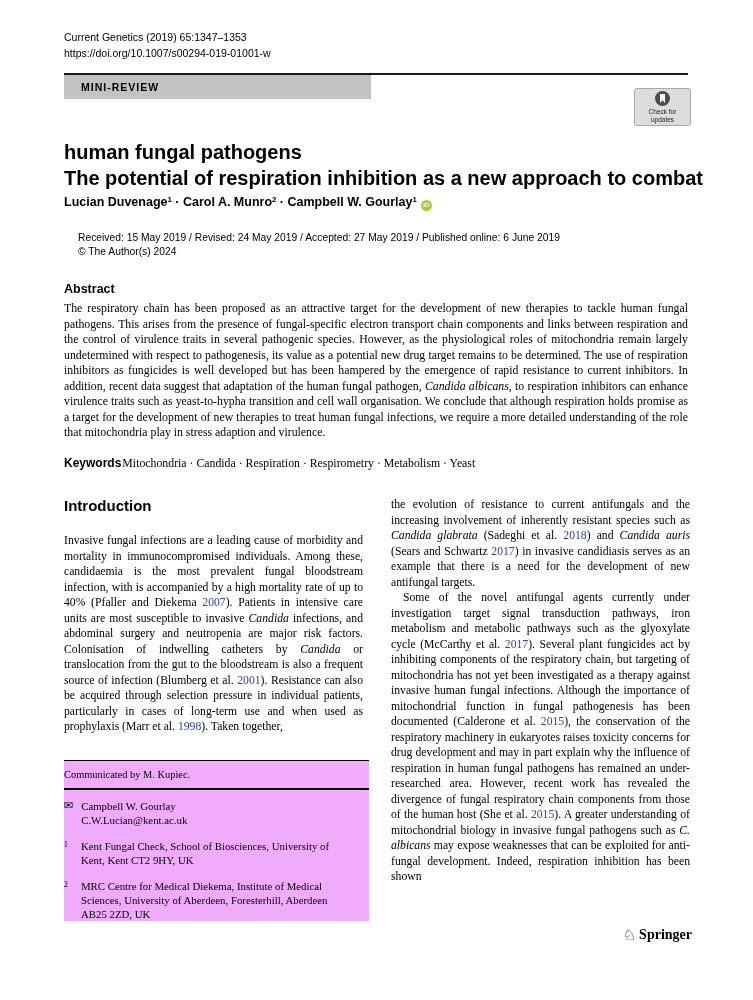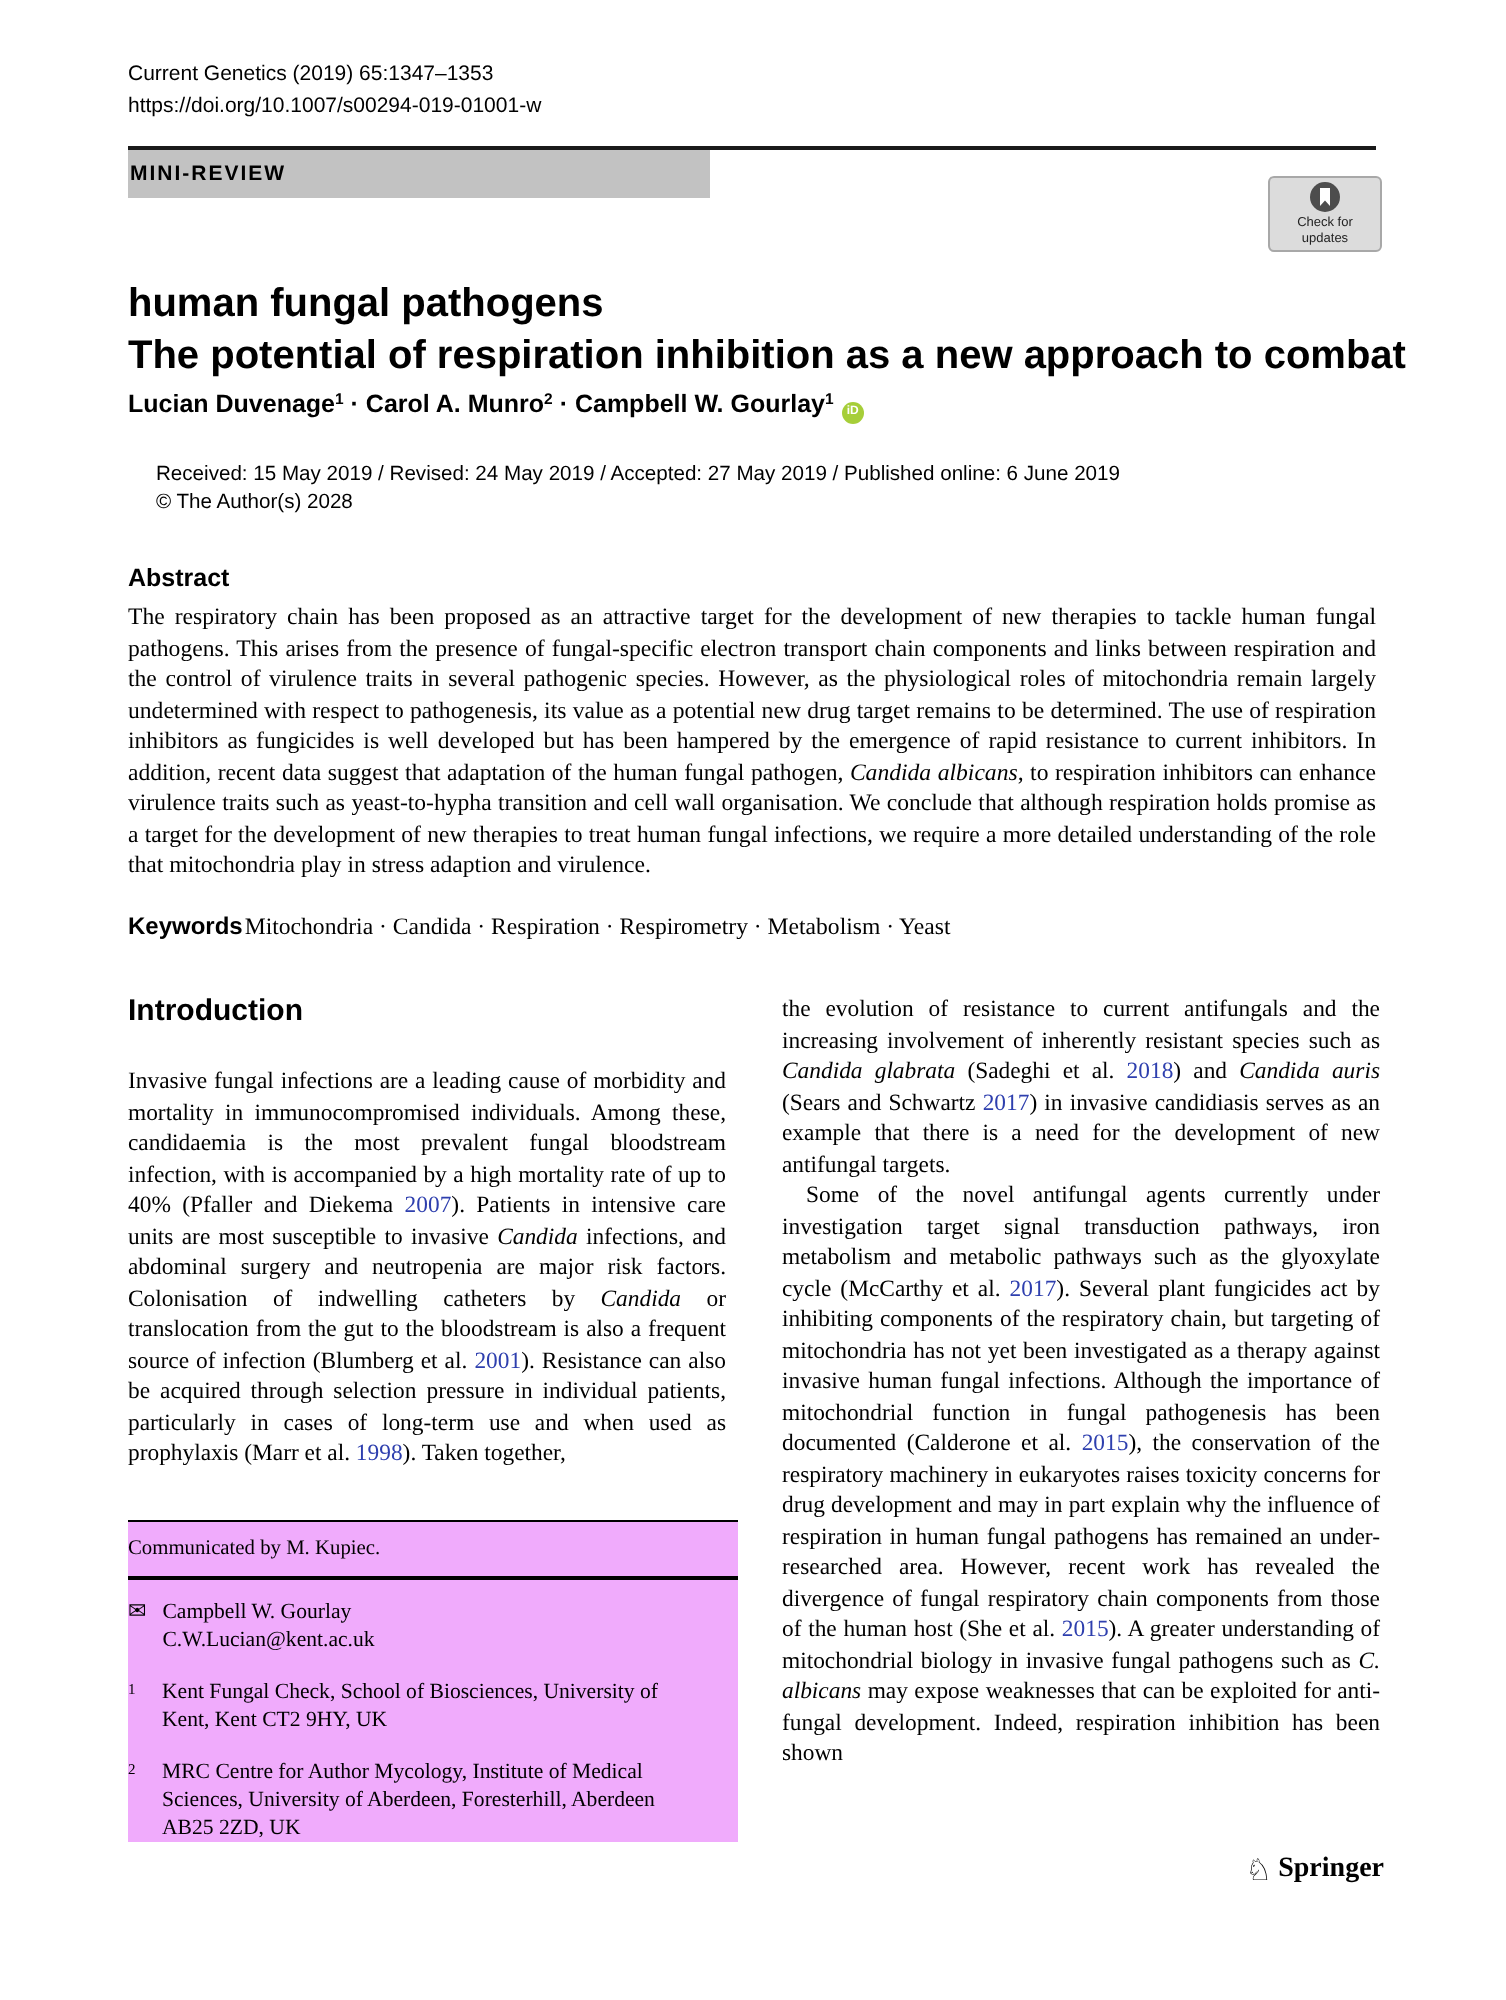--- a/index.html
+++ b/index.html
@@ -3,21 +3,21 @@
 <meta charset="utf-8">
 <style>
   html,body{margin:0;padding:0;background:#ffffff;}
   .page{position:relative;width:753px;height:1000px;background:#ffffff;color:#111;overflow:hidden;
         font-family:"Liberation Sans",sans-serif;}
   
   .hdr-meta{position:absolute;left:64px;top:30px;font-size:10.5px;line-height:15.5px;color:#000;}
   
   .top-rule{position:absolute;left:64px;top:73px;width:624px;height:2px;background:#1a1a1a;}
   .type-badge{position:absolute;left:64px;top:75px;width:290px;height:24px;background:#c2c2c2;
-              font-weight:bold;font-size:10.5px;line-height:24px;letter-spacing:1px;color:#000;padding-left:1px;}
+              font-weight:bold;font-size:10.5px;line-height:24px;letter-spacing:1px;color:#000;padding-left:17px;}
   
   .check-badge{position:absolute;left:634px;top:88px;width:57px;height:38px;background:#dcdcdc;
                border:1px solid #a8a8a8;border-radius:3px;text-align:center;box-sizing:border-box;padding-top:2px;cursor:pointer;}
   .check-circle{width:15px;height:15px;border-radius:50%;background:#4d4d4d;margin:0 auto;position:relative;}
   .check-pin{position:absolute;left:5px;top:3px;width:5px;height:9px;background:#fff;
              clip-path:polygon(0 0,100% 0,100% 100%,50% 70%,0 100%);}
   .check-text{font-size:6.5px;line-height:7.5px;color:#222;margin-top:2px;}
   
   .title{position:absolute;left:64px;top:127px;width:640px;font-weight:bold;font-size:20px;line-height:25.5px;color:#000;}
   .title span{display:block;}
@@ -85,21 +85,21 @@
     <span>human fungal pathogens</span>
     <span>The potential of respiration inhibition as a new approach to combat</span>
   </h1>
 
   <div class="authors">
     <span><span>Lucian Duvenage</span><span class="rt-sup">1</span><span> · </span><span>Carol A. Munro</span><span class="rt-sup">2</span><span> · </span><span>Campbell W. Gourlay</span><span class="rt-sup">1</span></span><span class="orcid">iD</span>
   </div>
 
   <div class="dates">
     <div>Received: 15 May 2019 / Revised: 24 May 2019 / Accepted: 27 May 2019 / Published online: 6 June 2019</div>
-    <div>© The Author(s) 2028</div>
+    <div>© The Author(s) 2024</div>
   </div>
 
   <div class="abstract">
     <h3 class="abs-h">Abstract</h3>
     <p class="abs-p serif"><span>The respiratory chain has been proposed as an attractive target for the development of new therapies to tackle human fungal pathogens. This arises from the presence of fungal-specific electron transport chain components and links between respiration and the control of virulence traits in several pathogenic species. However, as the physiological roles of mitochondria remain largely undetermined with respect to pathogenesis, its value as a potential new drug target remains to be determined. The use of respiration inhibitors as fungicides is well developed but has been hampered by the emergence of rapid resistance to current inhibitors. In addition, recent data suggest that adaptation of the human fungal pathogen, </span><span class="rt-italic">Candida albicans</span><span>, to respiration inhibitors can enhance virulence traits such as yeast-to-hypha transition and cell wall organisation. We conclude that although respiration holds promise as a target for the development of new therapies to treat human fungal infections, we require a more detailed understanding of the role that mitochondria play in stress adaption and virulence.</span></p>
   </div>
 
   <div class="keywords serif">
     <span class="kw-label">Keywords</span><span>Mitochondria · Candida · Respiration · Respirometry · Metabolism · Yeast</span>
   </div>
@@ -125,21 +125,21 @@
         <div>Campbell W. Gourlay</div>
         <div>C.W.Lucian@kent.ac.uk</div>
       </span>
     </div>
     <div class="aff">
       <span class="aff-num">1</span>
       <span class="aff-text">Kent Fungal Check, School of Biosciences, University of Kent, Kent CT2 9HY, UK</span>
     </div>
     <div class="aff">
       <span class="aff-num">2</span>
-      <span class="aff-text">MRC Centre for Author Mycology, Institute of Medical Sciences, University of Aberdeen, Foresterhill, Aberdeen AB25 2ZD, UK</span>
+      <span class="aff-text">MRC Centre for Medical Diekema, Institute of Medical Sciences, University of Aberdeen, Foresterhill, Aberdeen AB25 2ZD, UK</span>
     </div>
   </div>
 
   <div class="springer">
     <span class="knight-icon">♘</span>
     <span>Springer</span>
   </div>
 
 </div>
 

